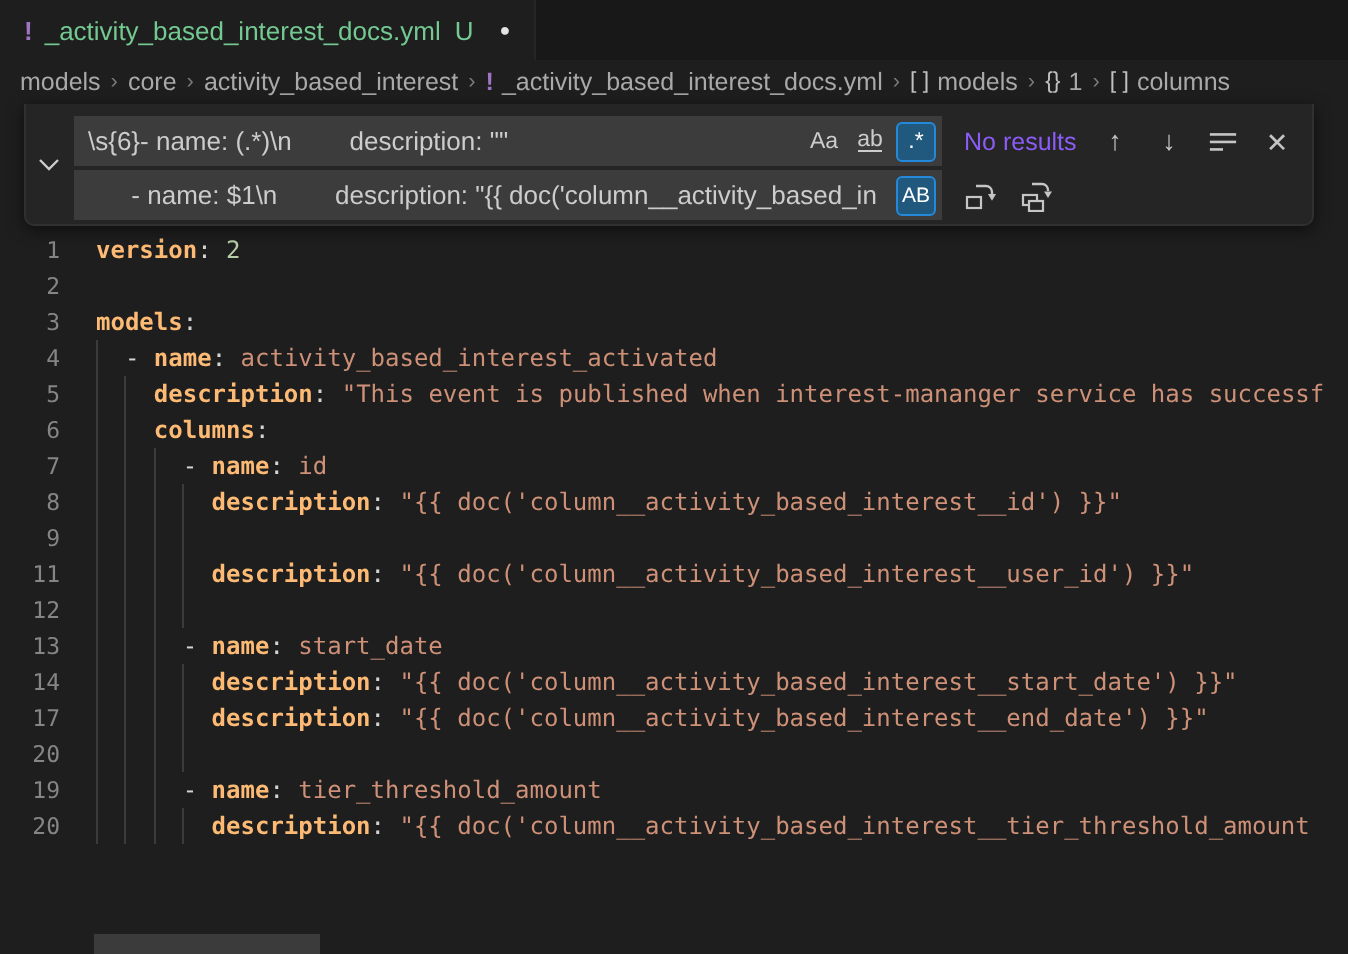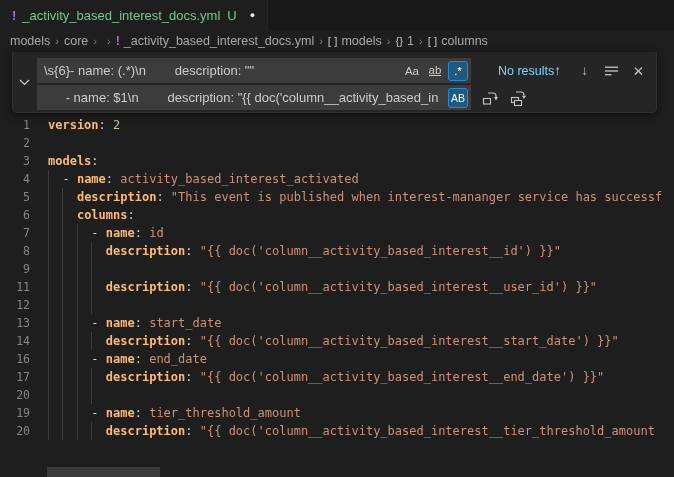--- a/index.html
+++ b/index.html
@@ -35,21 +35,21 @@
   .fr-input.find{padding:0 72px 0 7px;}
   .fr-input.replace{padding:0 30px 0 7px;}
   .opts{position:absolute;right:3px;top:50%;transform:translateY(-50%);display:flex;gap:3px;}
   .opt{min-width:20px;height:20px;display:flex;align-items:center;justify-content:center;
        font-size:11.5px;color:#cccccc;border-radius:3px;border:1px solid transparent;
        box-sizing:border-box;cursor:pointer;padding:0 1px;}
   .opt.active{background:rgba(0,122,204,.45);border-color:#2488db;color:#ffffff;}
   .ww-inner{border-bottom:1px solid #cccccc;line-height:10px;display:inline-block;}
   .row-find{position:absolute;left:24px;top:6px;display:flex;align-items:center;}
   .row-replace{position:absolute;left:24px;top:33px;display:flex;align-items:center;}
-  .results{margin-left:27px;font-size:12.5px;color:#7dd3fc;white-space:nowrap;}
+  .results{margin-left:11px;font-size:12.5px;color:#8b5cf6;white-space:nowrap;}
   .nav{position:absolute;right:8px;top:6px;height:25px;display:flex;align-items:center;gap:8px;}
   .icon-btn{width:19px;height:19px;display:flex;align-items:center;justify-content:center;
        color:#c5c5c5;font-size:13.5px;border-radius:3px;cursor:pointer;}
   .replace-actions{display:flex;gap:9px;margin-left:9px;align-items:center;}
 
   
   .code-area{position:absolute;left:0;top:116px;width:674px;
        font-family:"DejaVu Sans Mono",monospace;font-size:12px;line-height:18px;}
   .line{display:flex;height:18px;white-space:pre;}
   .ln{width:30px;text-align:right;color:#858585;flex:none;font-size:11.5px;line-height:18px;}
@@ -74,20 +74,23 @@
 
 <div class="breadcrumbs">
     <span class="crumb">
       <span>models</span>
     </span>
     <span class="crumb-sep">›</span>
     <span class="crumb">
       <span>core</span>
     </span>
     <span class="crumb-sep">›</span>
+    <span class="crumb">
+      <span>activity_based_interest</span>
+    </span>
     <span class="crumb-sep">›</span>
     <span class="crumb">
       <span class="crumb-icon yml">!</span>
       <span>_activity_based_interest_docs.yml</span>
     </span>
     <span class="crumb-sep">›</span>
     <span class="crumb">
       <span class="crumb-icon">[ ]</span>
       <span>models</span>
     </span>
@@ -173,19 +176,18 @@
     <div class="line"><span class="ln">4</span><span class="code"><i class="guide" style="left: 0ch;"></i><span class="tok-p">  - </span><span class="tok-k">name</span><span class="tok-p">: </span><span class="tok-s">activity_based_interest_activated</span></span></div>
     <div class="line"><span class="ln">5</span><span class="code"><i class="guide" style="left: 0ch;"></i><i class="guide" style="left: 2ch;"></i><span class="tok-p">    </span><span class="tok-k">description</span><span class="tok-p">: </span><span class="tok-s">"This event is published when interest-mananger service has successf</span></span></div>
     <div class="line"><span class="ln">6</span><span class="code"><i class="guide" style="left: 0ch;"></i><i class="guide" style="left: 2ch;"></i><span class="tok-p">    </span><span class="tok-k">columns</span><span class="tok-p">:</span></span></div>
     <div class="line"><span class="ln">7</span><span class="code"><i class="guide" style="left: 0ch;"></i><i class="guide" style="left: 2ch;"></i><i class="guide" style="left: 4ch;"></i><span class="tok-p">      - </span><span class="tok-k">name</span><span class="tok-p">: </span><span class="tok-s">id</span></span></div>
     <div class="line"><span class="ln">8</span><span class="code"><i class="guide" style="left: 0ch;"></i><i class="guide" style="left: 2ch;"></i><i class="guide" style="left: 4ch;"></i><i class="guide" style="left: 6ch;"></i><span class="tok-p">        </span><span class="tok-k">description</span><span class="tok-p">: </span><span class="tok-s">"{{ doc('column__activity_based_interest__id') }}"</span></span></div>
     <div class="line"><span class="ln">9</span><span class="code"><i class="guide" style="left: 0ch;"></i><i class="guide" style="left: 2ch;"></i><i class="guide" style="left: 4ch;"></i><i class="guide" style="left: 6ch;"></i></span></div>
     <div class="line"><span class="ln">11</span><span class="code"><i class="guide" style="left: 0ch;"></i><i class="guide" style="left: 2ch;"></i><i class="guide" style="left: 4ch;"></i><i class="guide" style="left: 6ch;"></i><span class="tok-p">        </span><span class="tok-k">description</span><span class="tok-p">: </span><span class="tok-s">"{{ doc('column__activity_based_interest__user_id') }}"</span></span></div>
     <div class="line"><span class="ln">12</span><span class="code"><i class="guide" style="left: 0ch;"></i><i class="guide" style="left: 2ch;"></i><i class="guide" style="left: 4ch;"></i><i class="guide" style="left: 6ch;"></i></span></div>
     <div class="line"><span class="ln">13</span><span class="code"><i class="guide" style="left: 0ch;"></i><i class="guide" style="left: 2ch;"></i><i class="guide" style="left: 4ch;"></i><span class="tok-p">      - </span><span class="tok-k">name</span><span class="tok-p">: </span><span class="tok-s">start_date</span></span></div>
     <div class="line"><span class="ln">14</span><span class="code"><i class="guide" style="left: 0ch;"></i><i class="guide" style="left: 2ch;"></i><i class="guide" style="left: 4ch;"></i><i class="guide" style="left: 6ch;"></i><span class="tok-p">        </span><span class="tok-k">description</span><span class="tok-p">: </span><span class="tok-s">"{{ doc('column__activity_based_interest__start_date') }}"</span></span></div>
-    <div class="line"><span class="ln">16</span><span class="code"><i class="guide" style="left: 0ch;"></i><i class="guide" style="left: 2ch;"></i><i class="guide" style="left: 4ch;"></i><span class="tok-p">      - </span><span class="tok-k">name</span><span class="tok-p">: </span><span class="tok-s">end_date</span></span></div>
     <div class="line"><span class="ln">17</span><span class="code"><i class="guide" style="left: 0ch;"></i><i class="guide" style="left: 2ch;"></i><i class="guide" style="left: 4ch;"></i><i class="guide" style="left: 6ch;"></i><span class="tok-p">        </span><span class="tok-k">description</span><span class="tok-p">: </span><span class="tok-s">"{{ doc('column__activity_based_interest__end_date') }}"</span></span></div>
     <div class="line"><span class="ln">20</span><span class="code"><i class="guide" style="left: 0ch;"></i><i class="guide" style="left: 2ch;"></i><i class="guide" style="left: 4ch;"></i><i class="guide" style="left: 6ch;"></i></span></div>
     <div class="line"><span class="ln">19</span><span class="code"><i class="guide" style="left: 0ch;"></i><i class="guide" style="left: 2ch;"></i><i class="guide" style="left: 4ch;"></i><span class="tok-p">      - </span><span class="tok-k">name</span><span class="tok-p">: </span><span class="tok-s">tier_threshold_amount</span></span></div>
     <div class="line"><span class="ln">20</span><span class="code"><i class="guide" style="left: 0ch;"></i><i class="guide" style="left: 2ch;"></i><i class="guide" style="left: 4ch;"></i><i class="guide" style="left: 6ch;"></i><span class="tok-p">        </span><span class="tok-k">description</span><span class="tok-p">: </span><span class="tok-s">"{{ doc('column__activity_based_interest__tier_threshold_amount</span></span></div>
   </div>
 <div class="hscrollbar"></div>
 
 </body></html>

